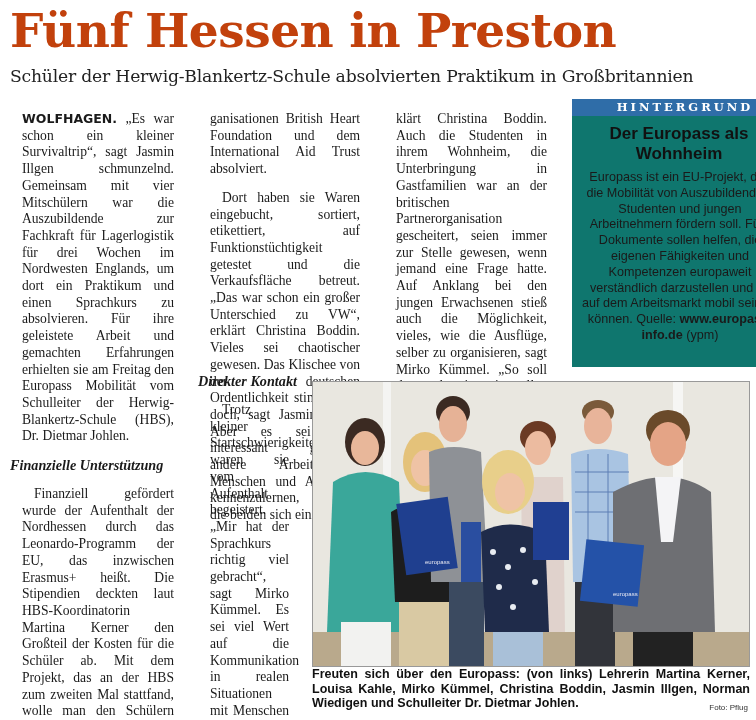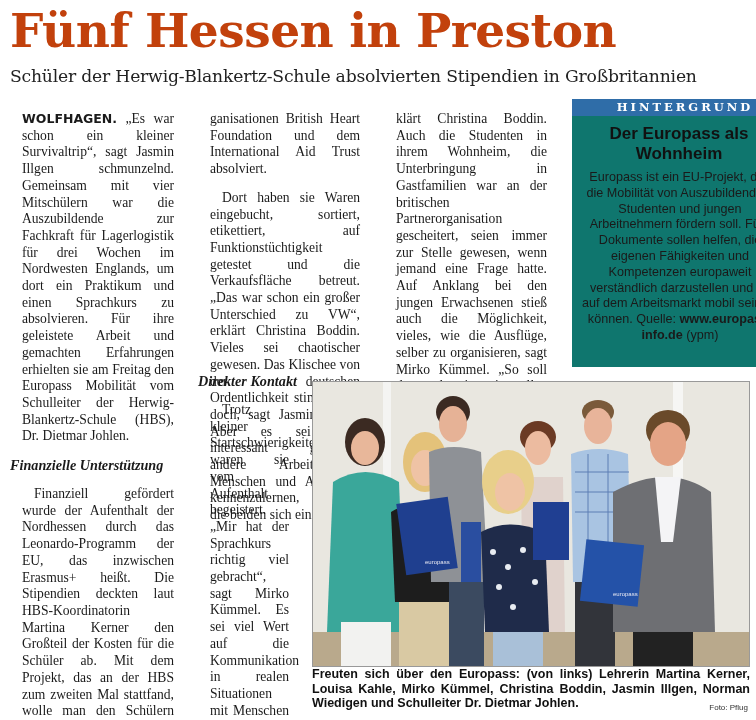--- a/index.html
+++ b/index.html
@@ -21,21 +21,21 @@
   .infobox .body { margin:0 8px 0 10px; font-family:"Liberation Sans", sans-serif; font-size:12.6px; line-height:15.8px; color:#1a1a1a; }
   .infobox .body b { font-weight:bold; }
   .photo { position:absolute; left:312px; top:381px; width:436px; height:284px; border:1px solid #999; overflow:hidden; background:#e6e4dd; }
   .caption { position:absolute; left:312px; top:667px; width:438px; font-family:"Liberation Sans", sans-serif; font-weight:bold; font-size:12.5px; line-height:14.5px; color:#111; text-align:justify; }
   .credit { position:absolute; right:8px; top:703px; font-family:"Liberation Sans", sans-serif; font-size:8px; color:#333; }
 </style>
 </head>
 <body>
 
 <div class="headline">Fünf Hessen in Preston</div>
-<div class="subhead">Schüler der Herwig-Blankertz-Schule absolvierten Stipendien in Großbritannien</div>
+<div class="subhead">Schüler der Herwig-Blankertz-Schule absolvierten Praktikum in Großbritannien</div>
 
 <div class="col" id="col1">
   <p><span class="dateline">WOLFHAGEN.</span> <span>„Es war schon ein kleiner Survivaltrip“, sagt Jasmin Illgen schmunzelnd. Gemeinsam mit vier Mitschülern war die Auszubildende zur Fachkraft für Lagerlogistik für drei Wochen im Nordwesten Englands, um dort ein Praktikum und einen Sprachkurs zu absolvieren. Für ihre geleistete Arbeit und gemachten Erfahrungen erhielten sie am Freitag den Europass Mobilität vom Schulleiter der Herwig-Blankertz-Schule (HBS), Dr. Dietmar Johlen.</span></p>
   <h3>Finanzielle Unterstützung</h3>
   <p class="ind">Finanziell gefördert wurde der Aufenthalt der Nordhessen durch das Leonardo-Programm der EU, das inzwischen Erasmus+ heißt. Die Stipendien deckten laut HBS-Koordinatorin Martina Kerner den Großteil der Kosten für die Schüler ab. Mit dem Projekt, das an der HBS zum zweiten Mal stattfand, wolle man den Schülern etwas Besonderes bieten, eine andere Perspektive und die Möglichkeit, sich weiter zu qualifizieren. Das wollten auch die Teilnehmer, die sich mit einem Lebenslauf nach Europass-Norm und einem Motivationsschreiben beworben haben und mit Verantwortungsbewusstsein und guten Noten überzeugten.</p>
 
 </div>
 
 <div class="col" id="col2">
   <p>ganisationen British Heart Foundation und dem International Aid Trust absolviert.</p>

